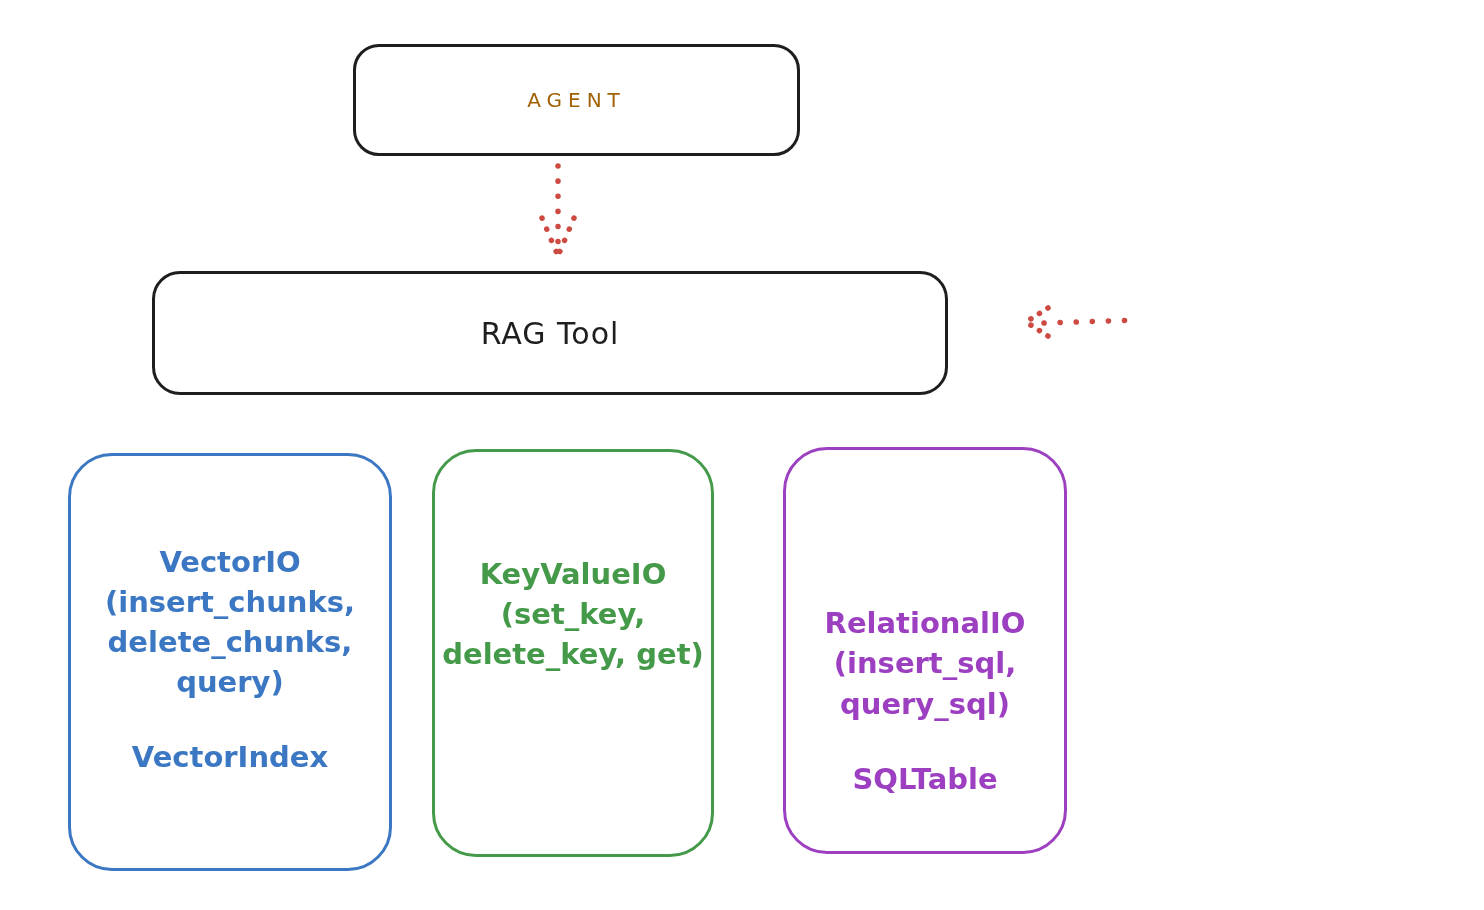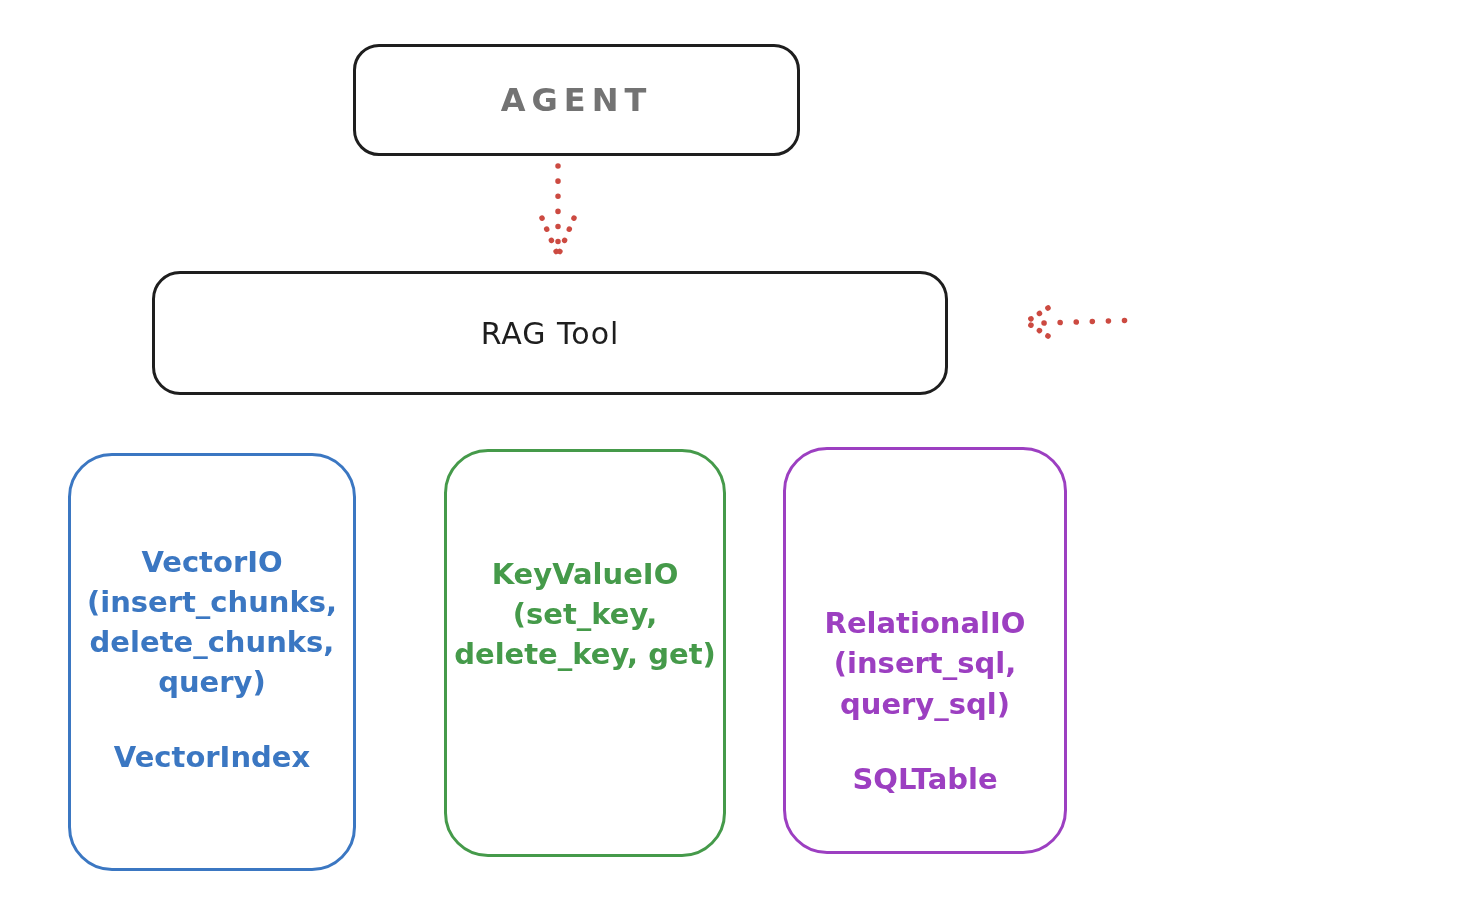--- a/index.html
+++ b/index.html
@@ -17,22 +17,22 @@
     box-sizing: border-box;
     display: flex;
     align-items: center;
     justify-content: center;
   }
   .agent-box {
     left: 353px; top: 44px; width: 447px; height: 112px;
     border: 3.5px solid #1e1e1e; border-radius: 26px;
   }
   .agent-label {
-    font-size: 32px; font-weight: 700; letter-spacing: 6px;
-    color: #737373;
+    font-size: 20px; font-weight: 400; letter-spacing: 6px;
+    color: #a16207;
   }
   .rag-box {
     left: 152px; top: 271px; width: 796px; height: 124px;
     border: 3.5px solid #1e1e1e; border-radius: 28px;
   }
   .rag-label {
     font-size: 30px; font-weight: 500; letter-spacing: 1px;
     color: #1e1e1e;
   }
   .backend {
@@ -48,22 +48,22 @@
     white-space: pre-line;
     font-size: 29px;
     font-weight: 600;
     line-height: 1.38;
   }
   .backend .index-label {
     font-size: 29px;
     font-weight: 600;
     margin-top: 38px;
   }
-  .backend.blue   { left: 68px;  top: 453px; width: 288px; height: 418px; border-color: #3b77c2; color: #3b77c2; padding-top: 86px; }
-  .backend.green  { left: 444px; top: 449px; width: 282px; height: 408px; border-color: #459a4a; color: #459a4a; padding-top: 102px; }
+  .backend.blue   { left: 68px;  top: 453px; width: 324px; height: 418px; border-color: #3b77c2; color: #3b77c2; padding-top: 86px; }
+  .backend.green  { left: 432px; top: 449px; width: 282px; height: 408px; border-color: #459a4a; color: #459a4a; padding-top: 102px; }
   .backend.purple { left: 783px; top: 447px; width: 284px; height: 407px; border-color: #9c3fc1; color: #9c3fc1; padding-top: 98px; justify-content: center; }
   .annotation {
     position: absolute;
     left: 1133px; top: 280px; width: 344px;
     text-align: center;
     color: #cc4a41;
     font-size: 30px;
     font-weight: 700;
     line-height: 1.3;
     white-space: pre-line;

